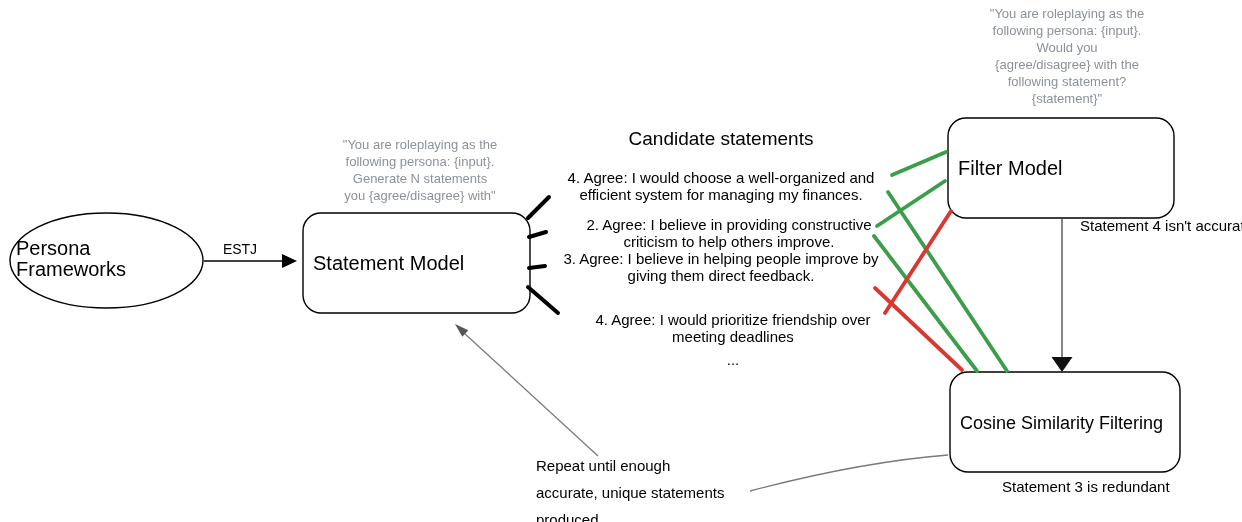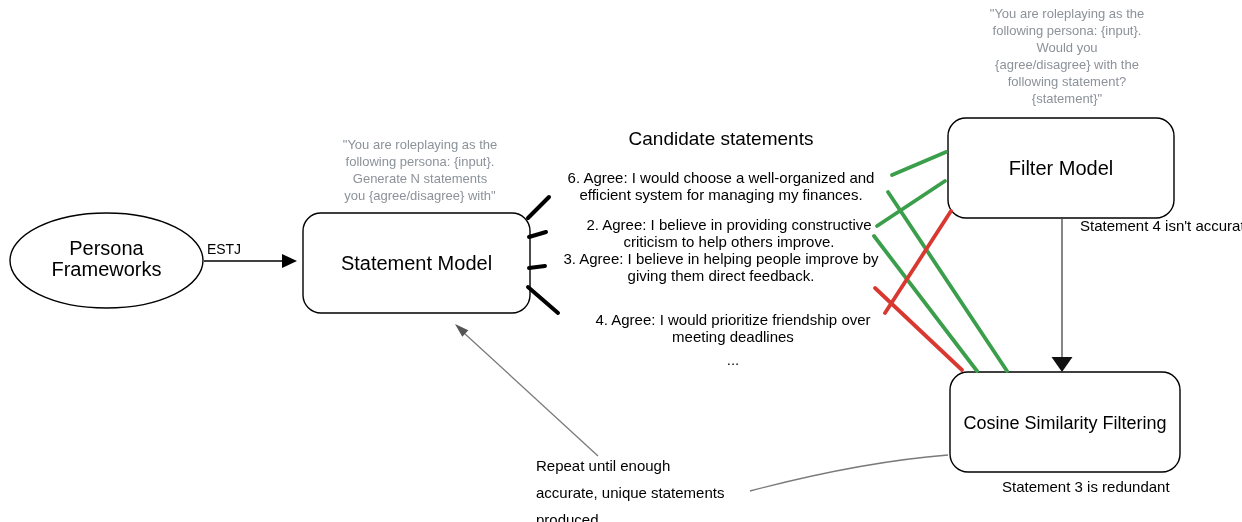--- a/index.html
+++ b/index.html
@@ -5,21 +5,21 @@
   html,body { margin:0; padding:0; background:#ffffff; }
   #stage {
     position:relative; width:1242px; height:522px; overflow:hidden;
     background:#ffffff;
     font-family:"Liberation Sans", sans-serif;
     color:#000;
   }
   #diagram-svg { position:absolute; left:0; top:0; width:1242px; height:522px; }
   .txt { position:absolute; white-space:pre-line; }
   .center { text-align:center;margin-top:14px; }
-  .node-label { font-size:20px; white-space:nowrap; text-align:center; }
+  .node-label { font-size:20px; white-space:nowrap; text-align:left;padding-left:10px; }
   .prompt { color:var(--gray-text); font-size:13px; line-height:17px; text-align:center; }
   .stmt { font-size:15px; line-height:16.5px; text-align:center; }
   .small-note { font-size:15px; white-space:nowrap; }
   .edge-label { font-size:14px; }
   .repeat { font-size:15px; line-height:27px; text-align:left; }
   .title { font-size:19px; }
 </style>
 </head>
 <body>
 
@@ -52,32 +52,32 @@
     <polygon points="1062,372 1051.5,357 1072.5,357" fill="#111"></polygon>
 
     <line x1="598" y1="456" x2="464" y2="333" stroke="var(--gray-line)" stroke-width="1.3"></line>
     <polygon points="455,324 468.3,330.2 462.3,336.8" fill="#555"></polygon>
     <path d="M750,491 Q860,462 948,455" fill="none" stroke="var(--gray-line)" stroke-width="1.3"></path>
   </svg>
 
   <div class="txt node-label" style="left:6px; top:238px; width:201px; line-height:21px; white-space:pre-line;">Persona
 Frameworks</div>
 
-  <div class="txt edge-label center" style="left:198px; top:227px; width:52px;">ESTJ</div>
+  <div class="txt edge-label center" style="left:214px; top:227px; width:52px;">ESTJ</div>
 
   <div class="txt prompt" style="left:318px; top:136px; width:204px;">"You are roleplaying as the
 following persona: {input}.
 Generate N statements
 you {agree/disagree} with"</div>
 
   <div class="txt node-label" style="left:303px; top:252px; width:227px;">Statement Model</div>
 
   <div class="txt title center" style="left:570px; top:114px; width:302px;">Candidate statements</div>
 
-  <div class="txt stmt" style="left:540px; top:170px; width:362px;">6. Agree: I would choose a well-organized and
+  <div class="txt stmt" style="left:540px; top:170px; width:362px;">4. Agree: I would choose a well-organized and
 efficient system for managing my finances.</div>
   <div class="txt stmt" style="left:548px; top:217px; width:362px;">2. Agree: I believe in providing constructive
 criticism to help others improve.</div>
   <div class="txt stmt" style="left:540px; top:251px; width:362px;">3. Agree: I believe in helping people improve by
 giving them direct feedback.</div>
   <div class="txt stmt" style="left:552px; top:312px; width:362px;">4. Agree: I would prioritize friendship over
 meeting deadlines</div>
   <div class="txt stmt" style="left:552px; top:352px; width:362px;">...</div>
 
   <div class="txt prompt" style="left:965px; top:5px; width:204px;">"You are roleplaying as the

